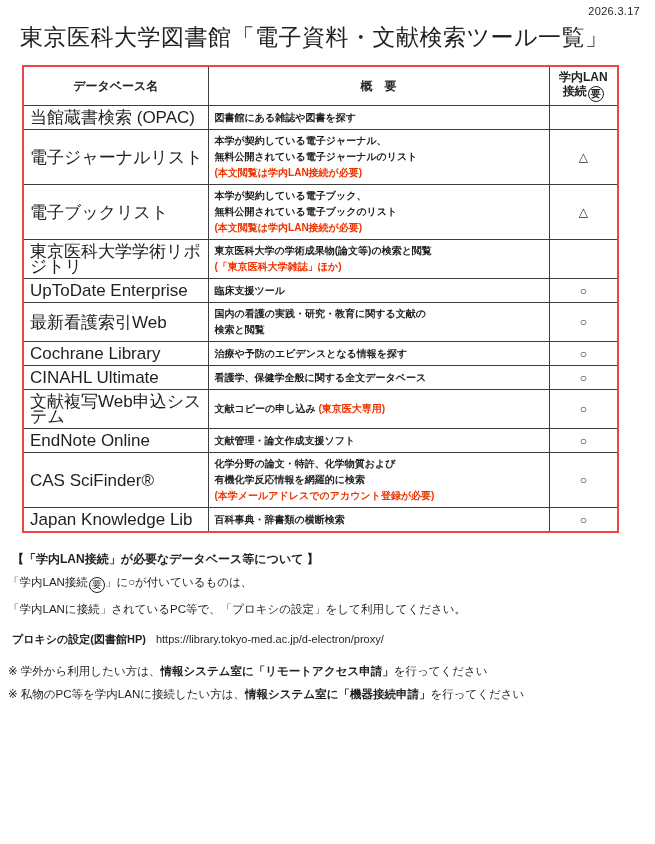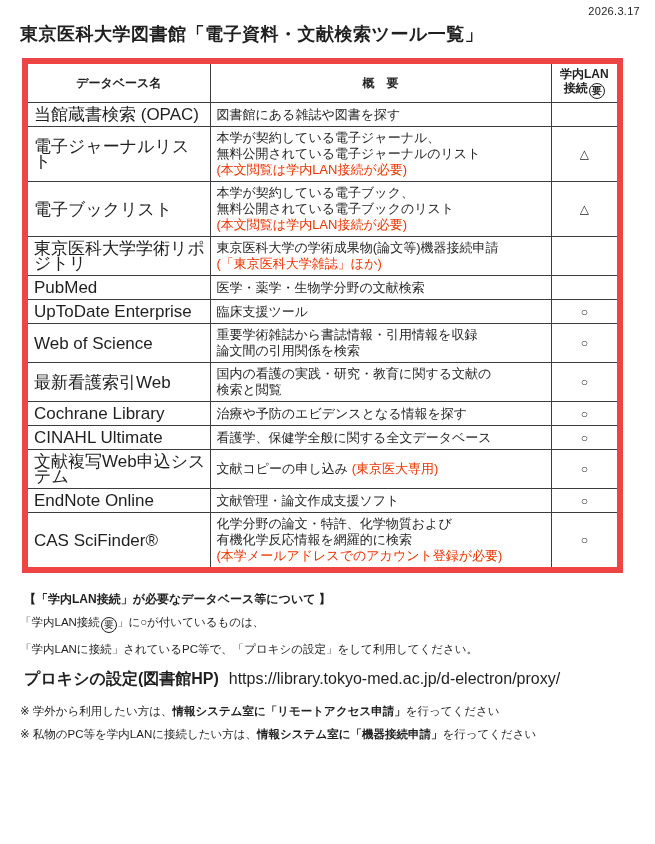--- a/index.html
+++ b/index.html
@@ -10,82 +10,83 @@
     color:#1f1f1f;
     font-family:"Liberation Sans","DejaVu Sans",sans-serif;
     overflow:hidden;
   }
   .date{
     position:absolute;top:5px;right:15px;
     font-size:11px;letter-spacing:.3px;
   }
   .title{
     margin:0;padding:22px 0 0 20px;
-    font-size:18px;font-weight:bold;letter-spacing:.5px;
+    font-size:23px;font-weight:normal;letter-spacing:.5px;
   }
   table.db-table{
     border-collapse:collapse;
     table-layout:fixed;
     width:595px;
     margin:12px 0 0 22px;
-    border:6px solid #ef4444;
+    border:2px solid #ef4444;
   }
   .db-table th,.db-table td{
     border:1.5px solid #3d3d3d;
     vertical-align:middle;
     box-sizing:border-box;
   }
   .db-table th{
     font-size:12px;font-weight:bold;
     text-align:center;
     padding:3px 2px;
     line-height:14px;
   }
   .th-lan{font-size:11px;}
   td.col-name{
     font-size:17px;
     padding:4px 4px 4px 6px;
     line-height:15px;
   }
   td.col-desc{
-    font-size:13px;
+    font-size:10px;
     padding:3px 4px 3px 6px;
     line-height:16px;
+    font-weight:bold;
   }
   td.col-lan{
     text-align:center;
     font-size:12px;
     padding:2px;
   }
   .red{color:#ee3300;}
   .circled{
     display:inline-block;
     width:14px;height:14px;
     line-height:14px;
     border:1px solid currentColor;
     border-radius:50%;
     text-align:center;
     font-size:10px;
     vertical-align:-2px;
     margin-left:1px;
   }
   .footer{
-    margin:19px 0 0 20px;
+    margin:19px 0 0 8px;
     font-size:11.5px;
     line-height:14px;
   }
   .f-title{
     font-weight:bold;
     font-size:12px;
     margin:0 0 9px 4px;
   }
   .f-line{margin:0 0 9px 0;}
   .f-proxy{
     margin:16px 0 18px 4px;
-    font-size:16px;
+    font-size:11px;
   }
   .f-proxy .lbl{font-weight:bold;}
   .f-proxy .url{margin-left:10px;}
   .f-note{margin:0 0 9px 0;}
   .b{font-weight:bold;}
 </style>
 </head>
 <body>
 
 <div class="page">
@@ -132,44 +133,29 @@
           <td class="col-desc">
             <div class="desc-line"><span>本学が契約している電子ブック、</span></div>
             <div class="desc-line"><span>無料公開されている電子ブックのリスト</span></div>
             <div class="desc-line"><span class="red">(本文閲覧は学内LAN接続が必要)</span></div>
           </td>
           <td class="col-lan">△</td>
         </tr>
         <tr>
           <td class="col-name">東京医科大学学術リポジトリ</td>
           <td class="col-desc">
-            <div class="desc-line"><span>東京医科大学の学術成果物(論文等)機器接続申請</span></div>
+            <div class="desc-line"><span>東京医科大学の学術成果物(論文等)の検索と閲覧</span></div>
             <div class="desc-line"><span class="red">(「東京医科大学雑誌」ほか)</span></div>
           </td>
           <td class="col-lan"></td>
         </tr>
         <tr>
-          <td class="col-name">PubMed</td>
-          <td class="col-desc">
-            <div class="desc-line"><span>医学・薬学・生物学分野の文献検索</span></div>
-          </td>
-          <td class="col-lan"></td>
-        </tr>
-        <tr>
           <td class="col-name">UpToDate Enterprise</td>
           <td class="col-desc">
             <div class="desc-line"><span>臨床支援ツール</span></div>
-          </td>
-          <td class="col-lan">○</td>
-        </tr>
-        <tr>
-          <td class="col-name">Web of Science</td>
-          <td class="col-desc">
-            <div class="desc-line"><span>重要学術雑誌から書誌情報・引用情報を収録</span></div>
-            <div class="desc-line"><span>論文間の引用関係を検索</span></div>
           </td>
           <td class="col-lan">○</td>
         </tr>
         <tr>
           <td class="col-name">最新看護索引Web</td>
           <td class="col-desc">
             <div class="desc-line"><span>国内の看護の実践・研究・教育に関する文献の</span></div>
             <div class="desc-line"><span>検索と閲覧</span></div>
           </td>
           <td class="col-lan">○</td>
@@ -201,20 +187,27 @@
             <div class="desc-line"><span>文献管理・論文作成支援ソフト</span></div>
           </td>
           <td class="col-lan">○</td>
         </tr>
         <tr>
           <td class="col-name">CAS SciFinder®</td>
           <td class="col-desc">
             <div class="desc-line"><span>化学分野の論文・特許、化学物質および</span></div>
             <div class="desc-line"><span>有機化学反応情報を網羅的に検索</span></div>
             <div class="desc-line"><span class="red">(本学メールアドレスでのアカウント登録が必要)</span></div>
+          </td>
+          <td class="col-lan">○</td>
+        </tr>
+        <tr>
+          <td class="col-name">Japan Knowledge Lib</td>
+          <td class="col-desc">
+            <div class="desc-line"><span>百科事典・辞書類の横断検索</span></div>
           </td>
           <td class="col-lan">○</td>
         </tr>
       </tbody>
   </table>
 
   <div class="footer">
     <div class="f-title">【「学内LAN接続」が必要なデータベース等について 】</div>
     <div class="f-line"><span>「学内LAN接続</span><span class="circled">要</span><span>」に○が付いているものは、</span></div>
     <div class="f-line">「学内LANに接続」されているPC等で、「プロキシの設定」をして利用してください。</div>

